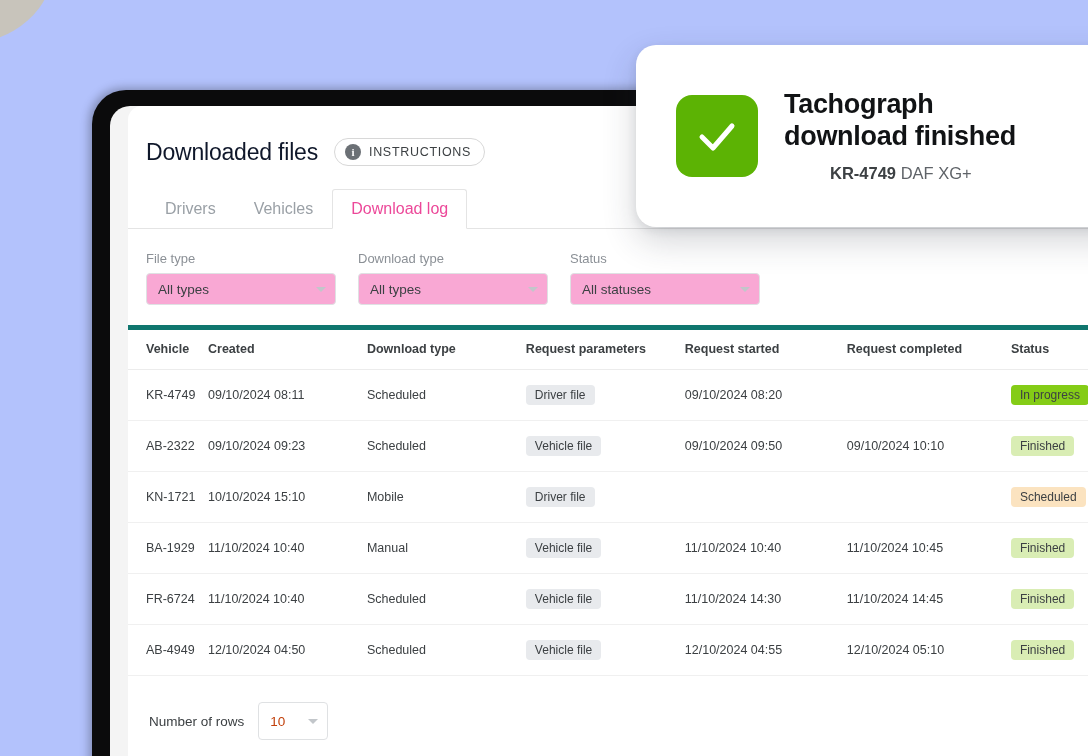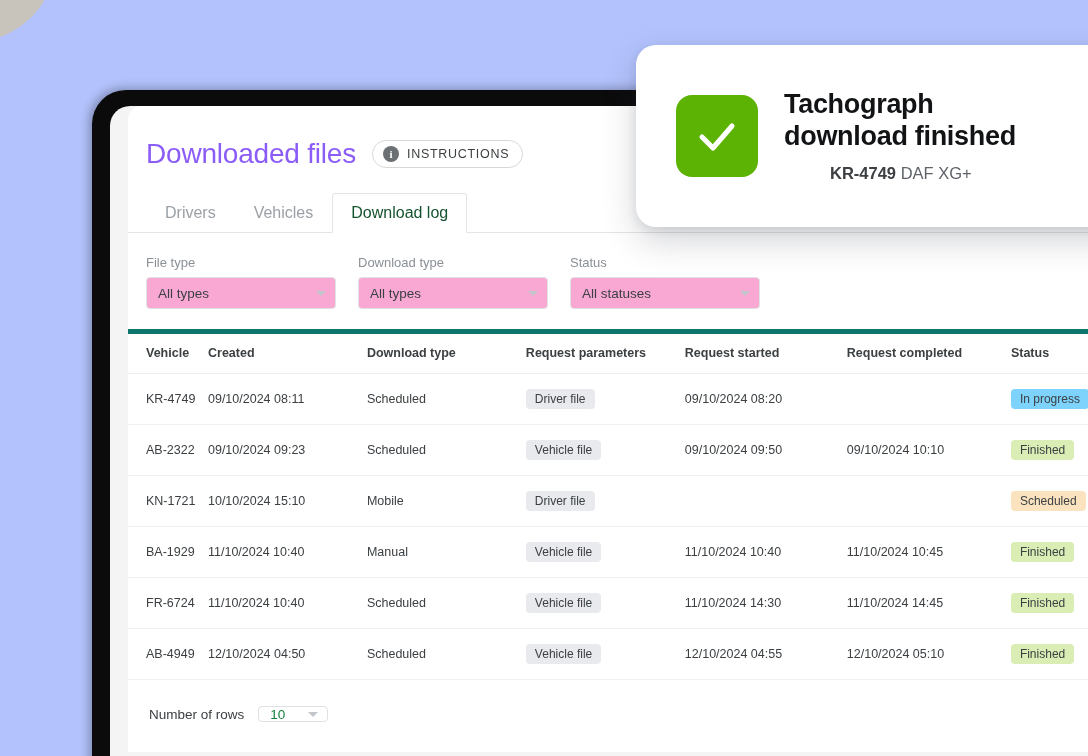--- a/index.html
+++ b/index.html
@@ -69,23 +69,23 @@
 
   
   .page-header {
     display: flex;
     align-items: center;
     gap: 16px;
     padding: 32px 0 0 18px;
   }
 
   .page-title {
-    font-size: 28px;
+    font-size: 23px;
     font-weight: 400;
-    color: #8b5cf6;
+    color: #0f172a;
     letter-spacing: -0.2px;
     white-space: nowrap;
   }
 
   .instructions-btn {
     display: inline-flex;
     align-items: center;
     gap: 8px;
     height: 28px;
     padding: 0 13px 0 10px;
@@ -147,21 +147,21 @@
     color: #9aa0a6;
     padding: 10px 18px;
     cursor: pointer;
     white-space: nowrap;
     background: transparent;
     border: 1px solid transparent;
     border-bottom: none;
   }
 
   .tab.active {
-    color: #14532d;
+    color: #ec4899;
     background: #ffffff;
     border: 1px solid #e4e4e4;
     border-bottom: 1px solid #ffffff;
     border-top-left-radius: 3px;
     border-top-right-radius: 3px;
     position: relative;
     z-index: 2;
     margin-bottom: -1px;
   }
 
@@ -255,48 +255,48 @@
     border-radius: 4px;
   }
 
   .badge {
     display: inline-block;
     font-size: 12px;
     padding: 3px 9px;
     border-radius: 4px;
     color: #3c4043;
   }
-  .badge-inprogress { background: #7dd3fc; }
+  .badge-inprogress { background: #84cc16; }
   .badge-finished   { background: #d9edb4; }
   .badge-scheduled  { background: #fbe3c0; }
 
   
   .table-footer {
     display: flex;
     align-items: center;
     gap: 14px;
     padding: 26px 0 30px 21px;
   }
 
   .footer-label {
     font-size: 13.5px;
     color: #3c4043;
   }
 
   .rows-select {
     position: relative;
     width: 70px;
-    height: 16px;
+    height: 38px;
     border: 1px solid #dfe1e3;
     border-radius: 4px;
     display: flex;
     align-items: center;
     padding: 0 24px 0 11px;
     font-size: 13.5px;
-    color: #15803d;
+    color: #c2410c;
     background: #fff;
     cursor: pointer;
   }
 
   
   .toast {
     position: absolute;
     left: 636px;
     top: 45px;
     width: 500px;

